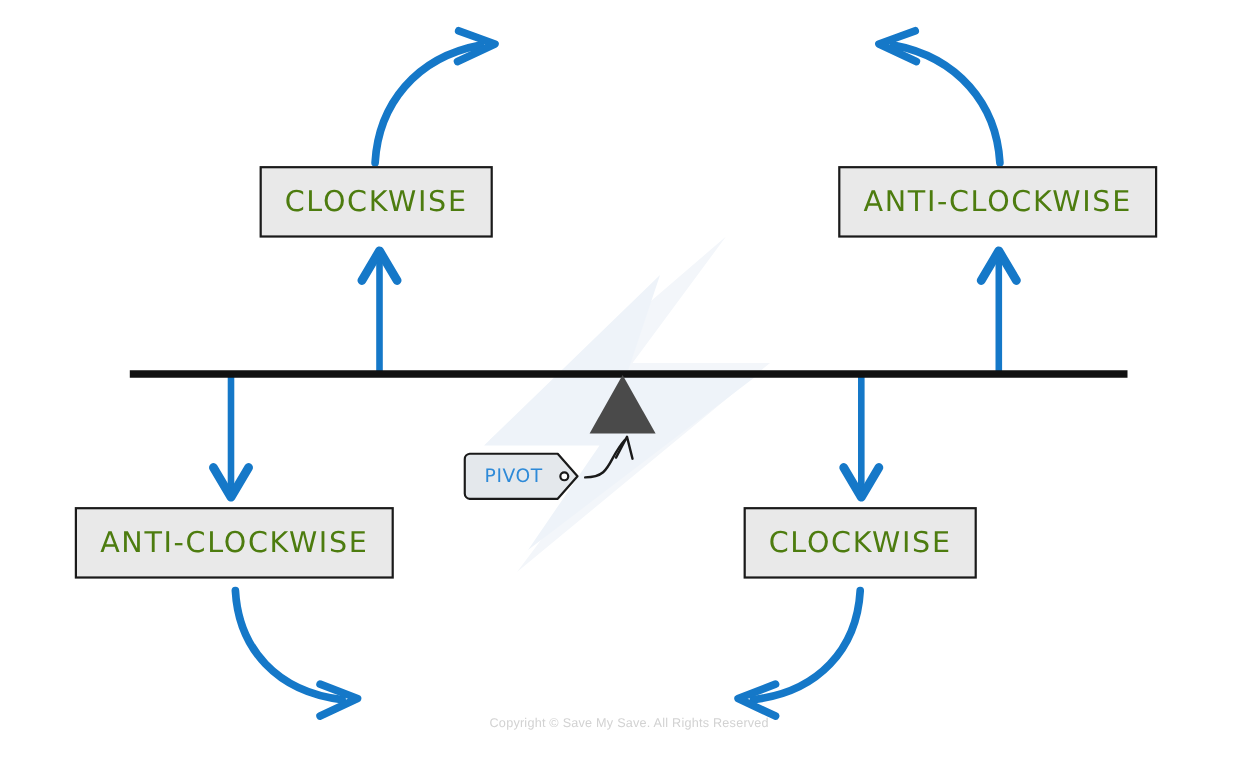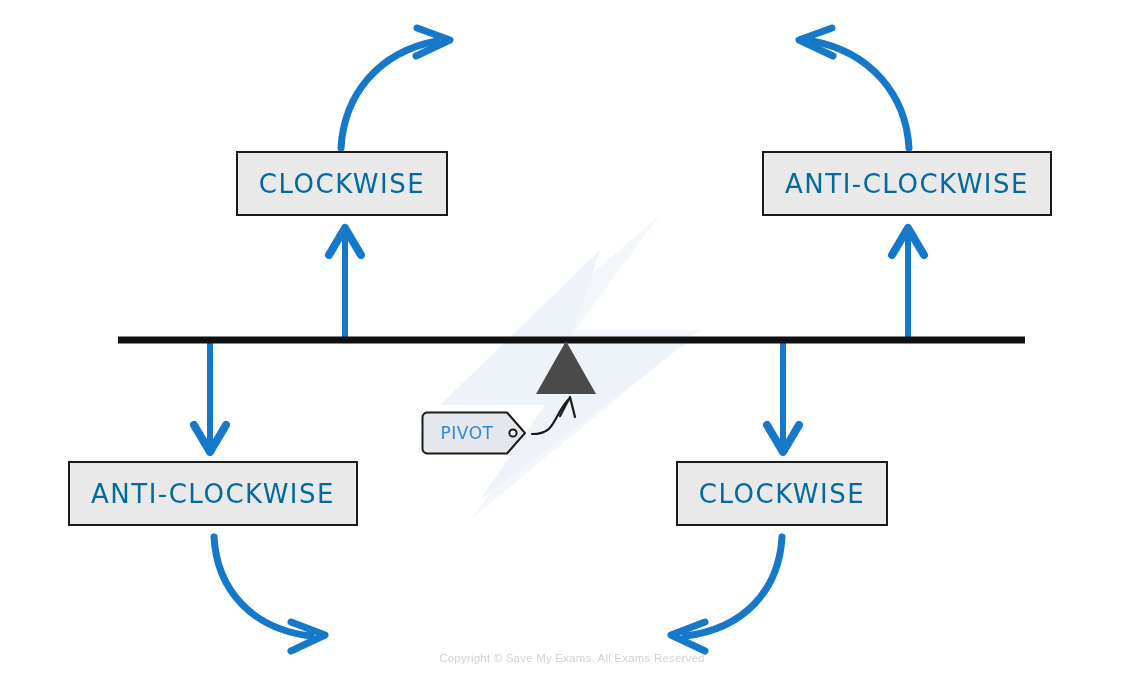--- a/index.html
+++ b/index.html
@@ -29,21 +29,21 @@
     position: absolute;
     box-sizing: border-box;
     background: #e9e9e9;
     border: 2.5px solid #1a1a1a;
     display: flex;
     align-items: center;
     justify-content: center;
     font-family: "DejaVu Sans", sans-serif;
     font-size: 26px;
     letter-spacing: 1.5px;
-    color: #0369a1;
+    color: #4d7c0f;
     white-space: nowrap;
   }
   #box-cw-top    { left: 236px; top: 151px; width: 212px; height: 65px; }
   #box-acw-top   { left: 762px; top: 151px; width: 290px; height: 65px; }
   #box-acw-bot   { left: 68px;  top: 461px; width: 290px; height: 65px; }
   #box-cw-bot    { left: 676px; top: 461px; width: 212px; height: 65px; }
 
   #pivot-tag {
     position: absolute;
     left: 421px;
@@ -167,15 +167,15 @@
   <div id="pivot-tag">
     <svg width="111" height="44" viewBox="0 0 111 44">
       <path d="M 6 1.5 L 86 1.5 L 104 22 L 86 42.5 L 6 42.5
                A 5 5 0 0 1 1.5 37.5 L 1.5 6.5
                A 5 5 0 0 1 6 1.5 Z" fill="#e4e8ec" stroke="#1a1a1a" stroke-width="2" stroke-linejoin="round"></path>
       <circle cx="92" cy="22" r="3.6" fill="#ffffff" stroke="#1a1a1a" stroke-width="2"></circle>
     </svg>
     <div id="pivot-tag-label">PIVOT</div>
   </div>
 
-  <div id="copyright">Copyright © Save My Exams. All Exams Reserved</div>
+  <div id="copyright">Copyright © Save My Save. All Rights Reserved</div>
 
 </div>
 
 </body></html>

